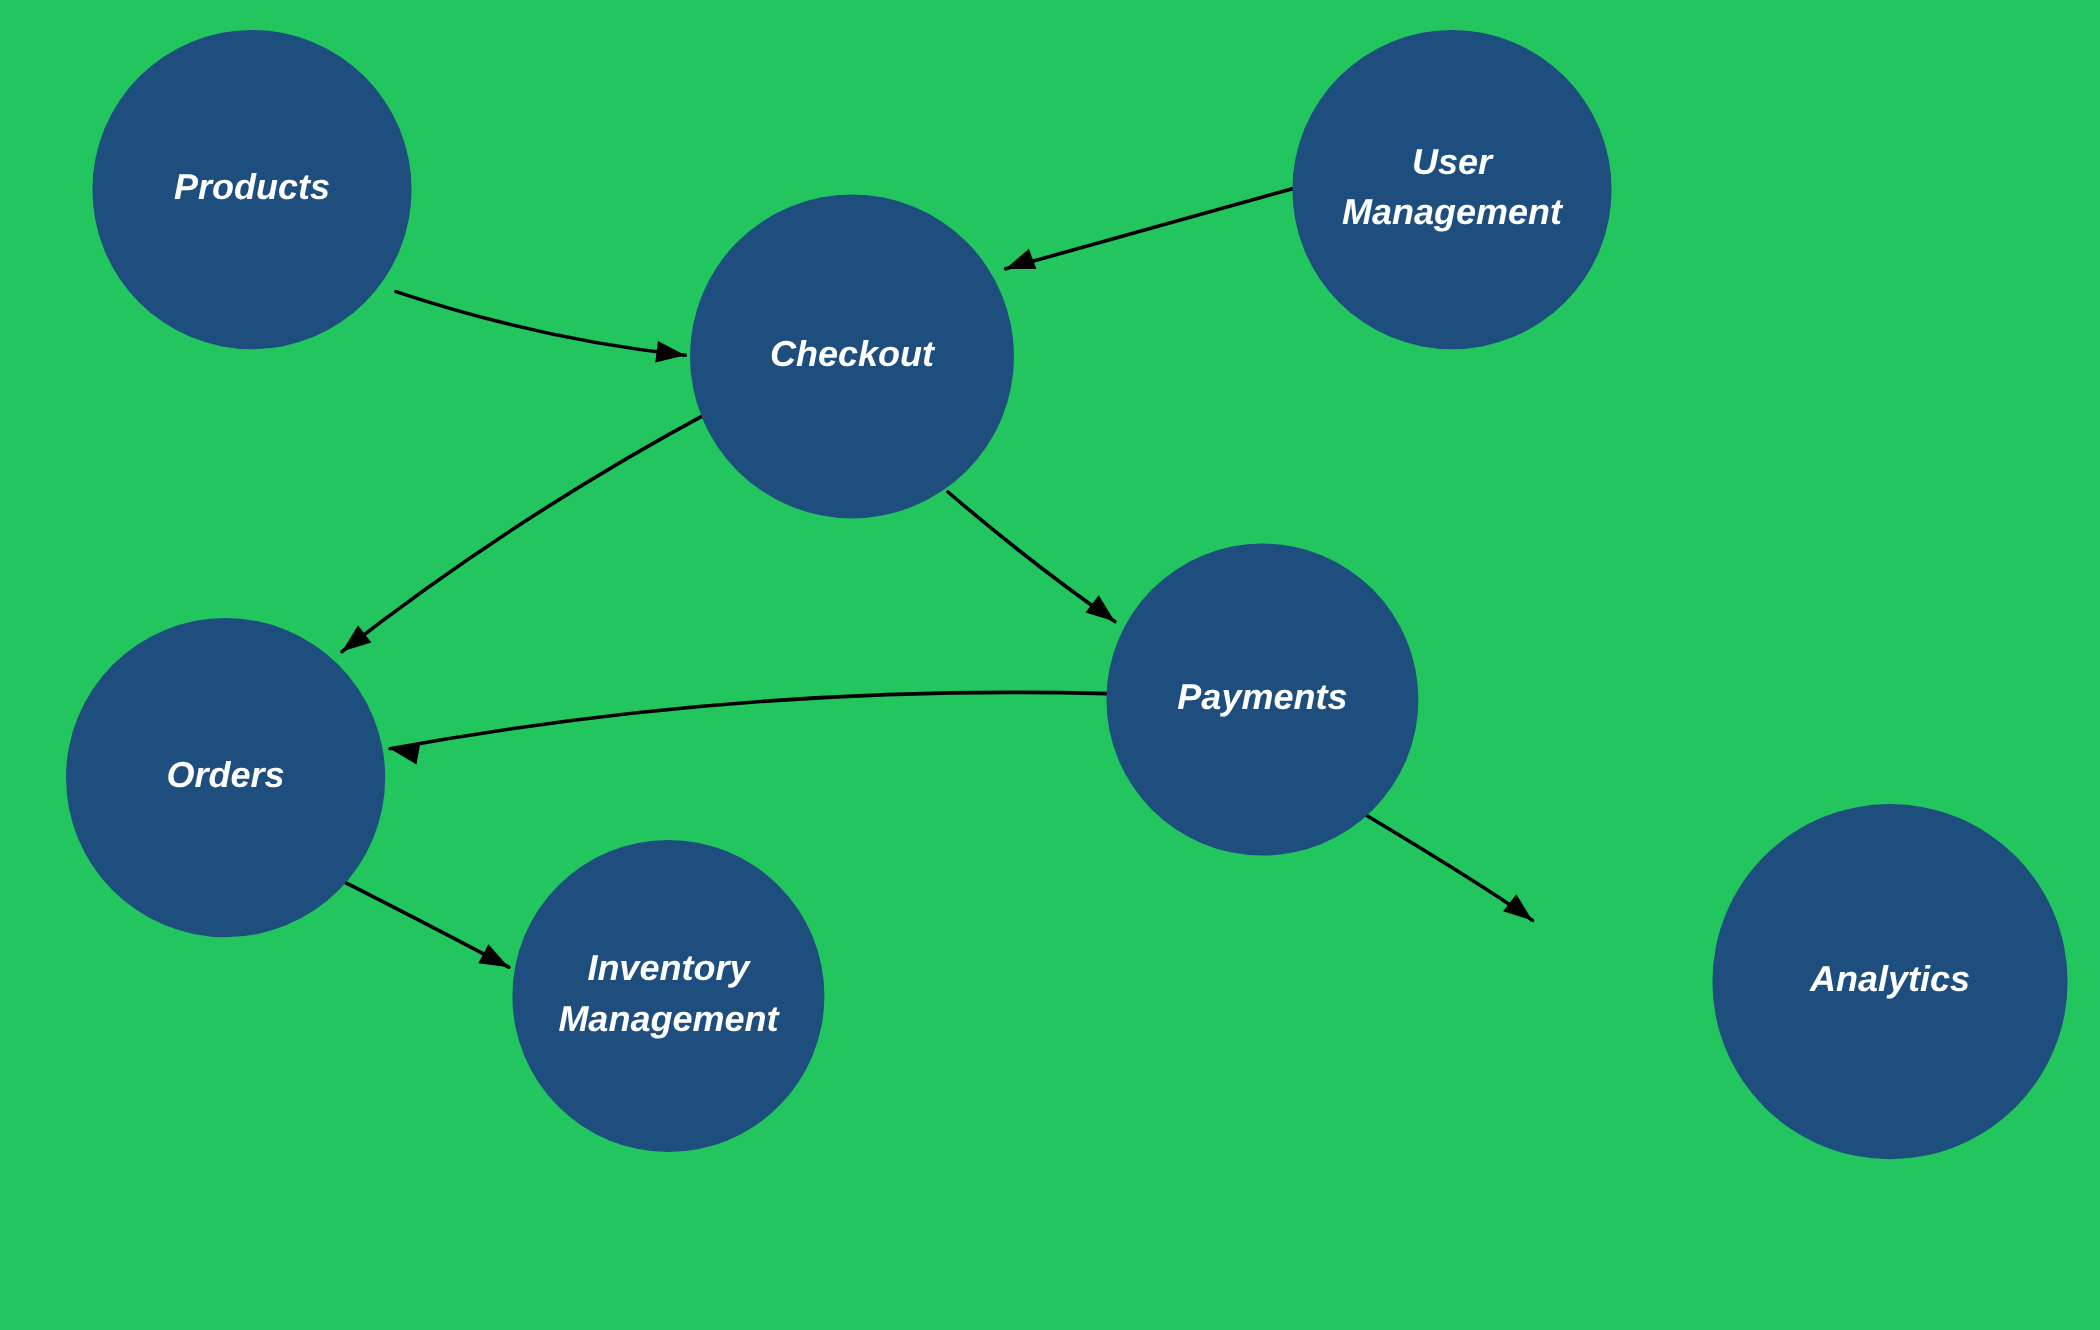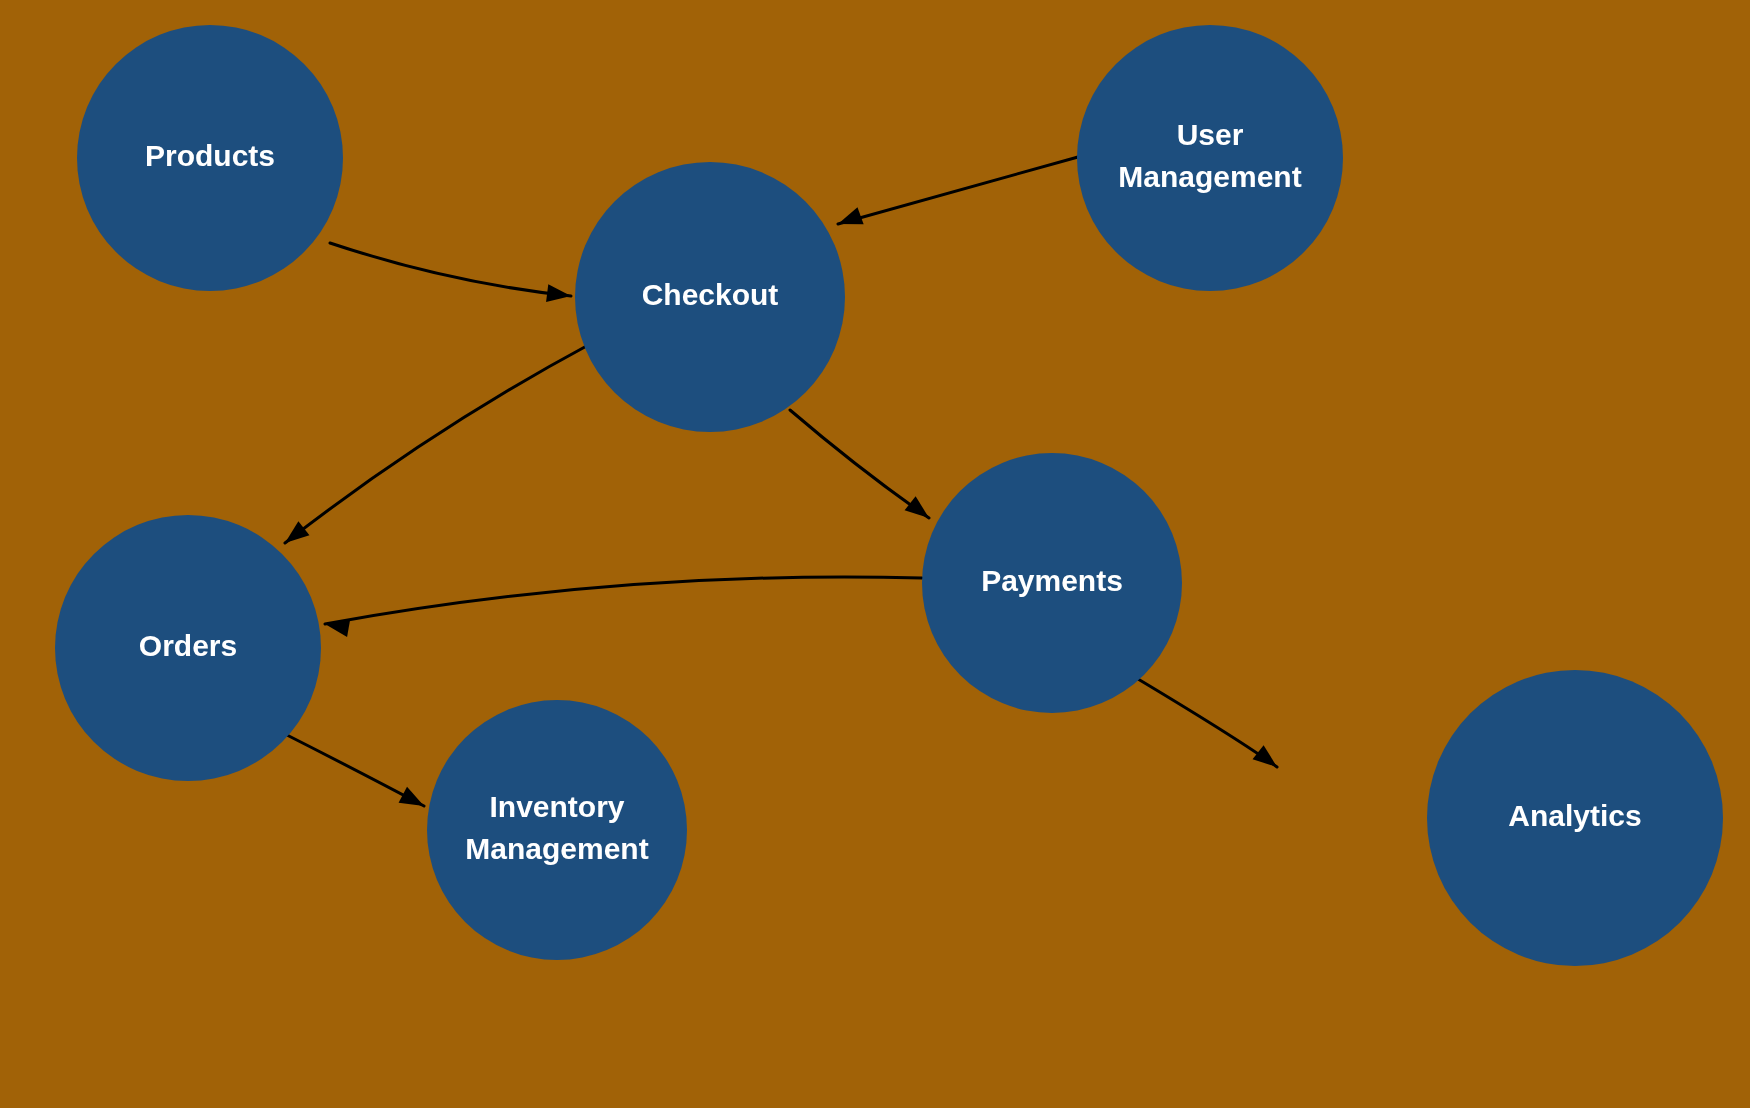--- a/index.html
+++ b/index.html
@@ -48,21 +48,21 @@
     stroke-linecap: round;
   }
   .arrow-head {
     fill: #000000;
     stroke: none;
   }
 </style>
 </head>
 <body>
 
-<div id="canvas-wrap" style="background: #a16207;">
+<div id="canvas-wrap" style="background: #22c55e; font-style: italic;">
   <svg id="graph-svg" viewBox="0 0 1750 1108">
     <g id="edges-layer">
         <path class="edge-path" d="M 330 243 Q 450 283 571 296" stroke="#000000"></path>
         <path class="edge-path" d="M 1078 157 Q 960 190 838 224" stroke="#000000"></path>
         <path class="edge-path" d="M 592 343 Q 430 430 285 543" stroke="#000000"></path>
         <path class="edge-path" d="M 790 410 Q 860 470 929 518" stroke="#000000"></path>
         <path class="edge-path" d="M 922 578 Q 620 570 325 624" stroke="#000000"></path>
         <path class="edge-path" d="M 283 733 Q 360 772 424 806" stroke="#000000"></path>
         <path class="edge-path" d="M 1133 676 Q 1240 740 1277 767" stroke="#000000"></path>
       </g>

